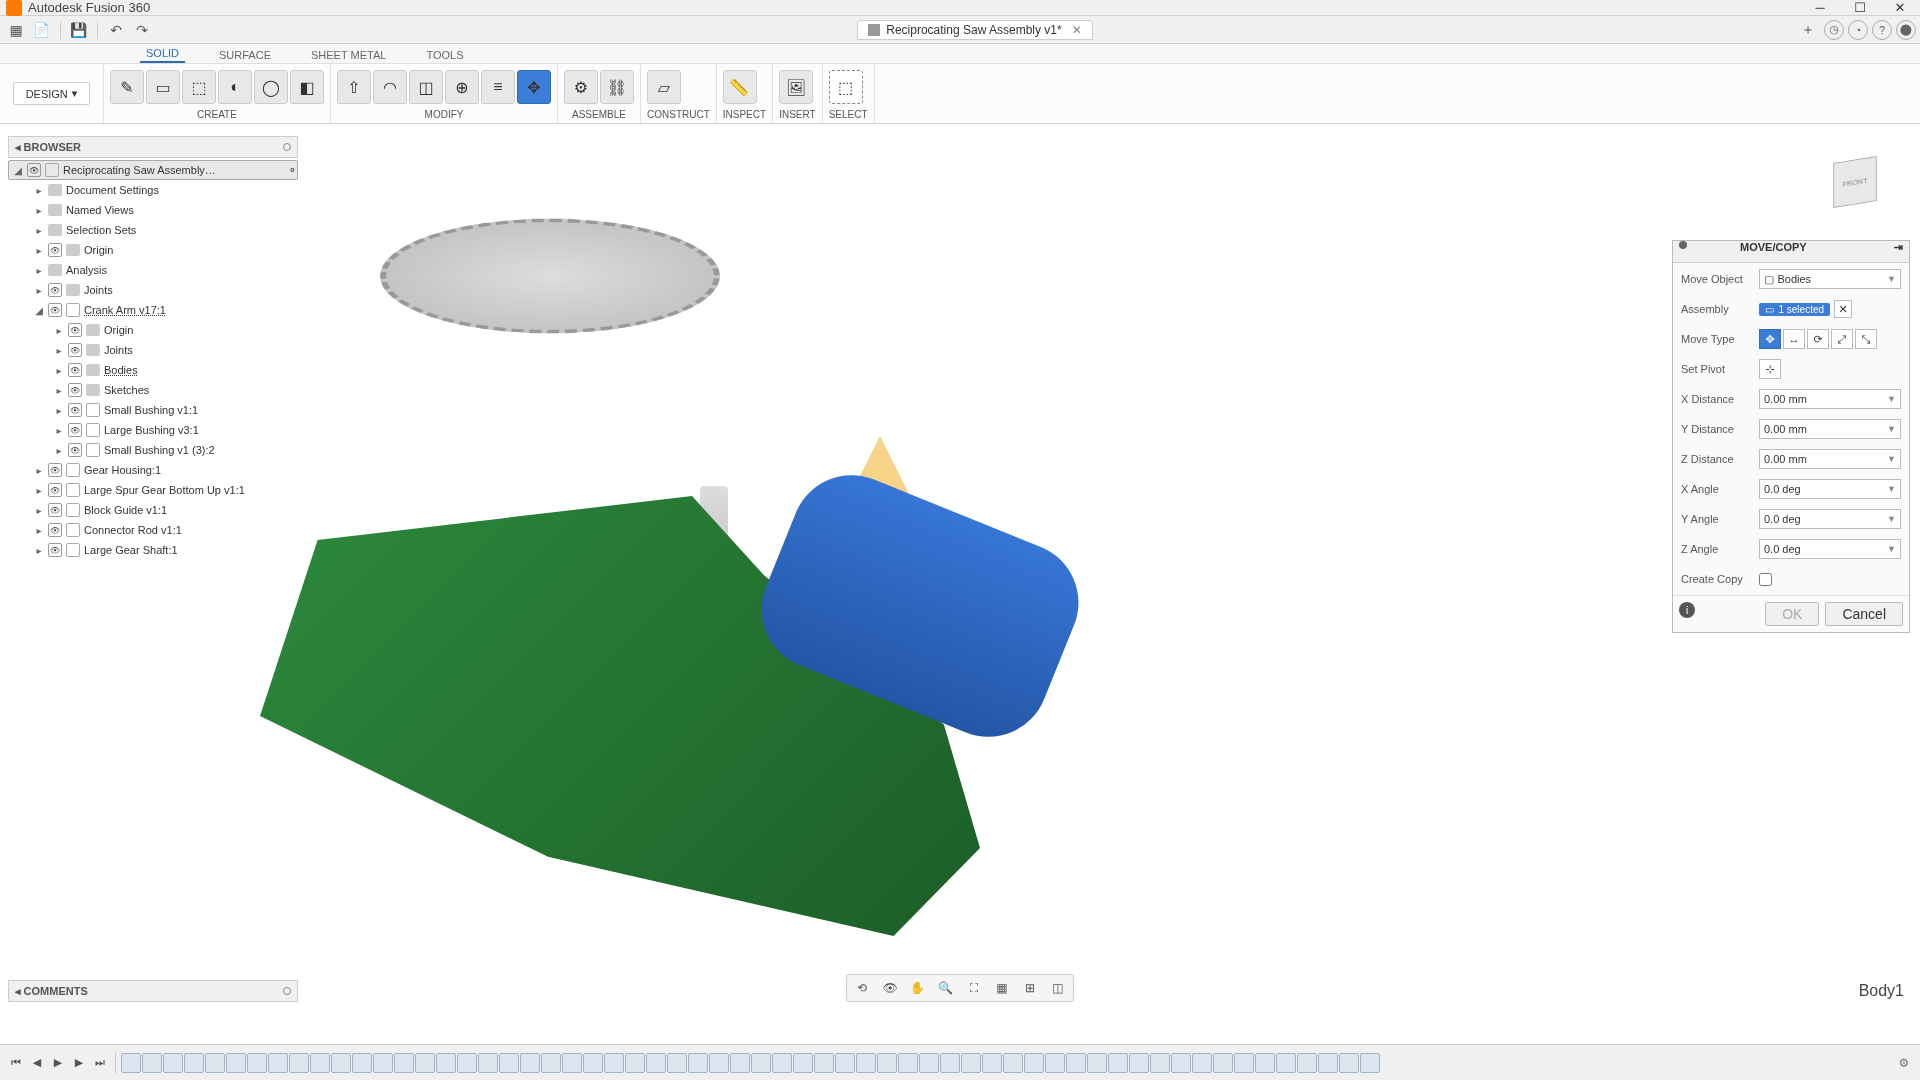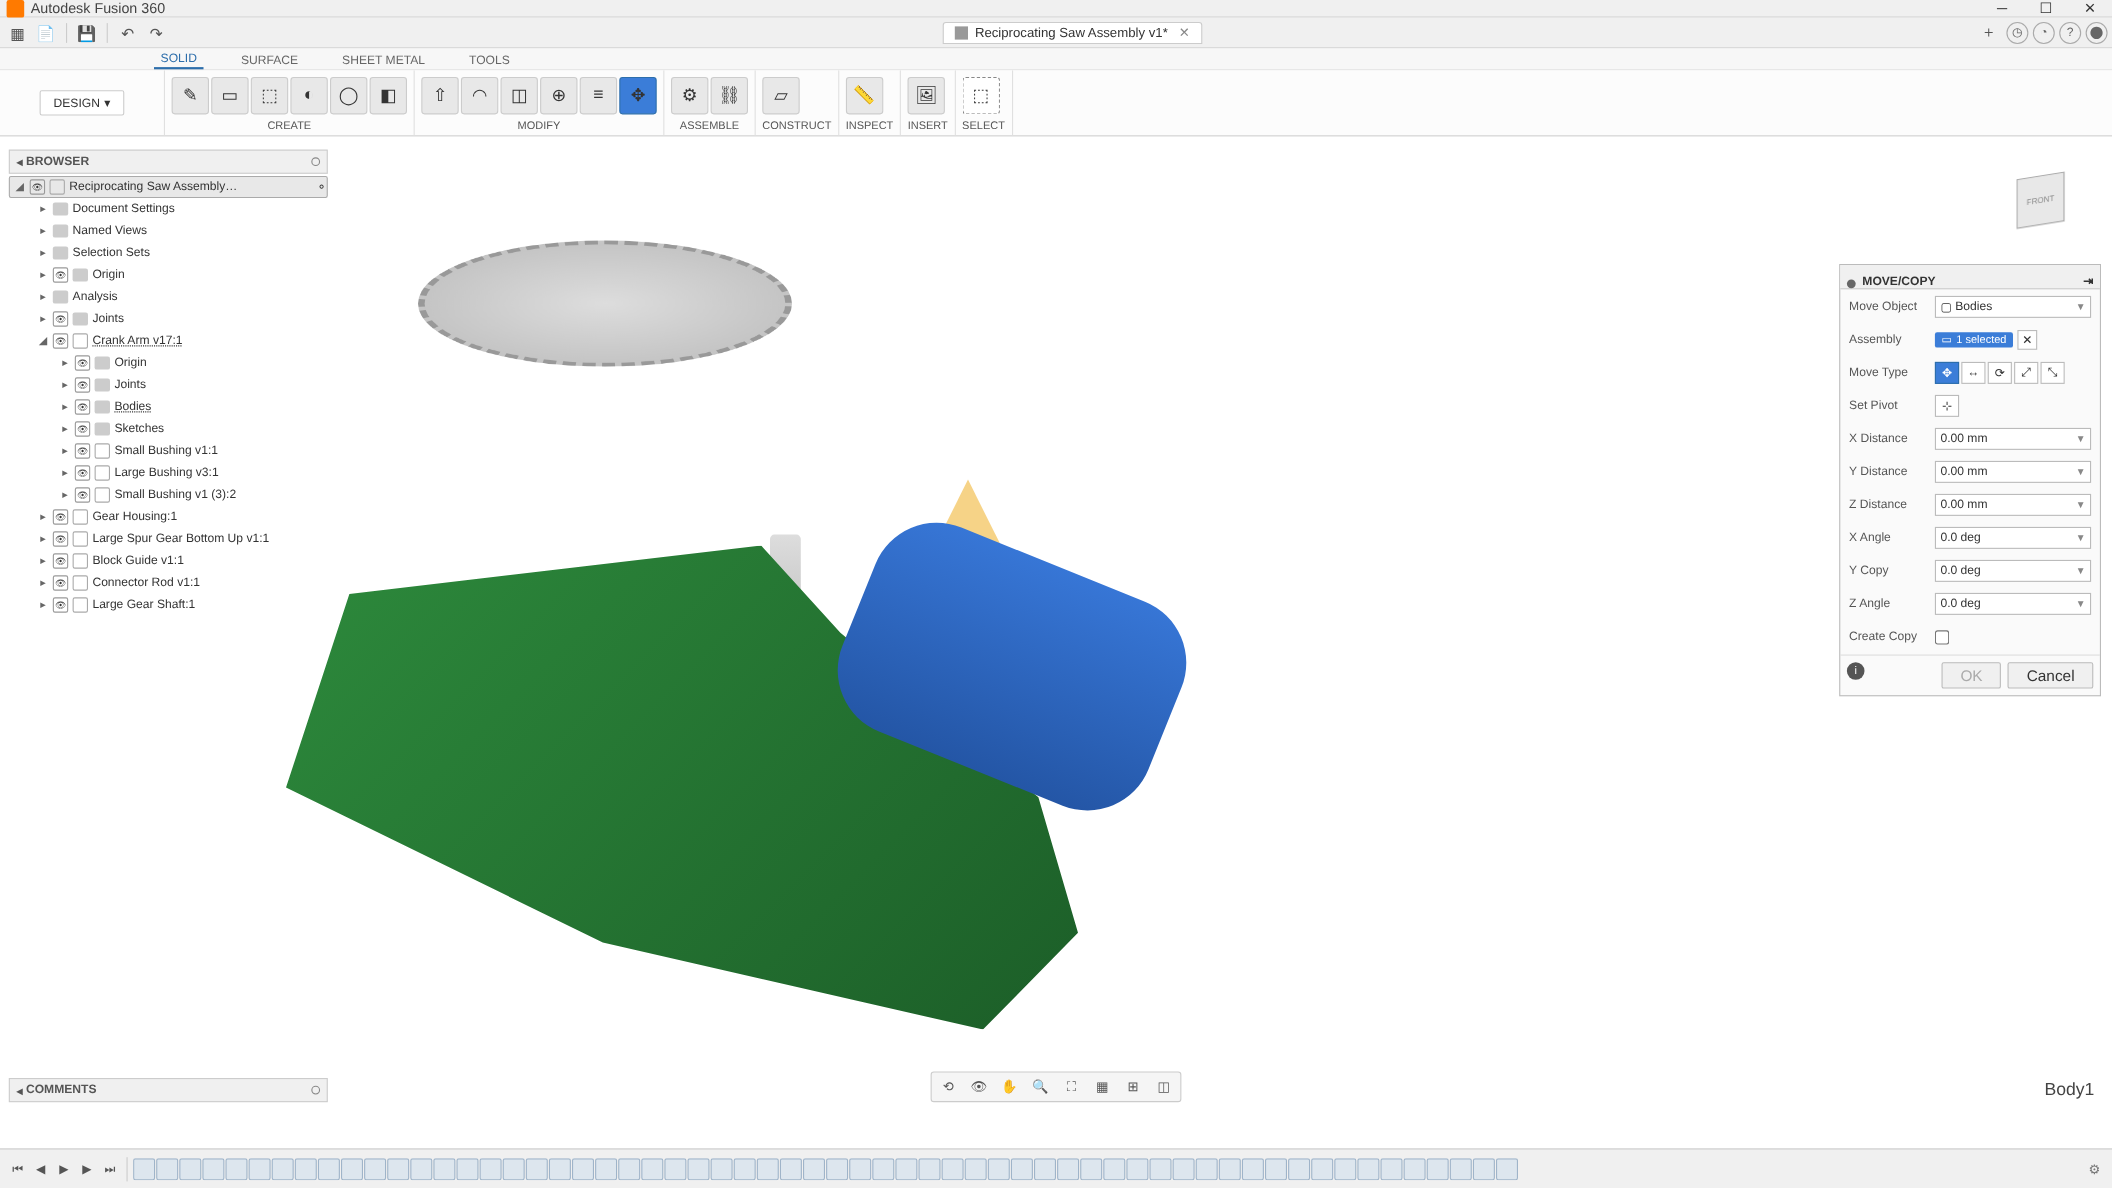--- a/index.html
+++ b/index.html
@@ -23,21 +23,21 @@
 .qat-right { display: flex; align-items: center; gap: 4px; }
 .qat-circle { width: 20px; height: 20px; border-radius: 50%; border: 1px solid #aaa; display: flex; align-items: center; justify-content: center; font-size: 11px; color: #666; }
 
 
 .ribbon-tabs { height: 20px; background: #f7f7f7; border-bottom: 1px solid #e0e0e0; display: flex; gap: 28px; padding-left: 140px; font-size: 11px; align-items: flex-end; }
 .ribbon-tab { padding: 2px 6px; color: #666; }
 .ribbon-tab.active { color: #2d6eab; border-bottom: 2px solid #2d6eab; }
 
 
 .ribbon { height: 60px; background: #fcfcfc; border-bottom: 1px solid #d0d0d0; display: flex; align-items: stretch; }
-.ribbon-left { width: 150px; display: flex; align-items: center; justify-content: center; border-right: 1px solid #e0e0e0; }
+.ribbon-left { width: 104px; display: flex; align-items: center; justify-content: center; border-right: 1px solid #e0e0e0; }
 .design-btn { border: 1px solid #ccc; background: #fff; padding: 4px 12px; border-radius: 2px; font-size: 11px; display:flex; align-items:center; gap:4px;}
 .ribbon-group { display: flex; flex-direction: column; border-right: 1px solid #e0e0e0; padding: 2px 6px; }
 .ribbon-group-icons { flex: 1; display: flex; align-items: center; gap: 2px; }
 .rib-icon { width: 34px; height: 34px; background: #e8e8e8; border: 1px solid #ccc; border-radius: 3px; display: flex; align-items: center; justify-content: center; font-size: 16px; }
 .rib-icon.blue { background: #3b7dd8; border-color: #2d6eab; }
 .rib-icon.sel-active { background: #fff; border: 1px dashed #888;}
 .ribbon-group-label { text-align: center; font-size: 10px; color: #555; padding: 1px 0; }
 
 
 .main { position: absolute; top: 136px; left: 0; right: 0; bottom: 36px; }
@@ -64,21 +64,21 @@
 .crank-shape { position: absolute; left: 770px; top: 370px; width: 300px; height: 200px; background: linear-gradient(#3776d6, #2456a6); border-radius: 60px; transform: rotate(22deg);}
 .shaft-shape { position: absolute; left: 700px; top: 350px; width: 28px; height: 160px; background: linear-gradient(#ddd,#aaa); border-radius: 4px;}
 .tri3d { position:absolute; left:840px; top:300px; width:0;height:0; border-left:40px solid transparent; border-right:40px solid transparent; border-bottom:80px solid #f4c869; opacity:.8;}
 
 
 .viewcube { position: absolute; right: 30px; top: 12px; width: 70px; height: 70px; }
 .cube { width: 48px; height: 48px; background: #e8e8e8; border: 1px solid #aaa; transform: rotateX(-20deg) rotateY(25deg); margin: 10px auto; display:flex; align-items:center; justify-content:center; font-size:8px; color:#888;}
 
 
 .panel { position: absolute; right: 10px; top: 104px; width: 238px; background: #fafafa; border: 1px solid #bbb; font-size: 11px; }
-.panel-hdr { height: 22px; background: #f0f0f0; border-bottom: 1px solid #ccc; display: flex; align-items: flex-end; padding: 0 6px; font-weight: bold; }
+.panel-hdr { height: 22px; background: #f0f0f0; border-bottom: 1px solid #ccc; display: flex; align-items: flex-start; padding: 0 6px; font-weight: bold; gap: 47px; }
 .panel-hdr .bullet { width: 8px; height: 8px; background: #666; border-radius: 50%; margin-right: 6px; }
 .panel-body { padding: 4px 8px; display: flex; flex-direction: column; gap: 6px; }
 .prow { display: flex; align-items: center; height: 24px; }
 .prow label { width: 78px; color: #555; }
 .prow .pinput { flex: 1; height: 20px; border: 1px solid #bbb; background: #fff; padding: 0 4px; display: flex; align-items: center; font-size: 11px;}
 .prow .pinput .arrow { margin-left: auto; color: #888; font-size: 9px; }
 .sel-chip { background: #3b7dd8; color: #fff; padding: 1px 6px; border-radius: 2px; font-size: 10px; display:flex; align-items:center; gap:4px;}
 .clear-x { border:1px solid #bbb; width:18px; height:18px; display:flex;align-items:center;justify-content:center; margin-left:4px; background:#fff;}
 .type-btns { display: flex; gap: 2px; }
 .type-btn { width: 22px; height: 20px; border: 1px solid #bbb; background: #fff; display:flex;align-items:center;justify-content:center; font-size:11px;}
@@ -407,21 +407,21 @@
           </div>
         </div>
       <div class="prow">
           <label>X Angle</label>
           <div class="pinput">
             <span>0.0 deg</span>
             <span class="arrow">▼</span>
           </div>
         </div>
       <div class="prow">
-          <label>Y Copy</label>
+          <label>Y Angle</label>
           <div class="pinput">
             <span>0.0 deg</span>
             <span class="arrow">▼</span>
           </div>
         </div>
       <div class="prow">
           <label>Z Angle</label>
           <div class="pinput">
             <span>0.0 deg</span>
             <span class="arrow">▼</span>

